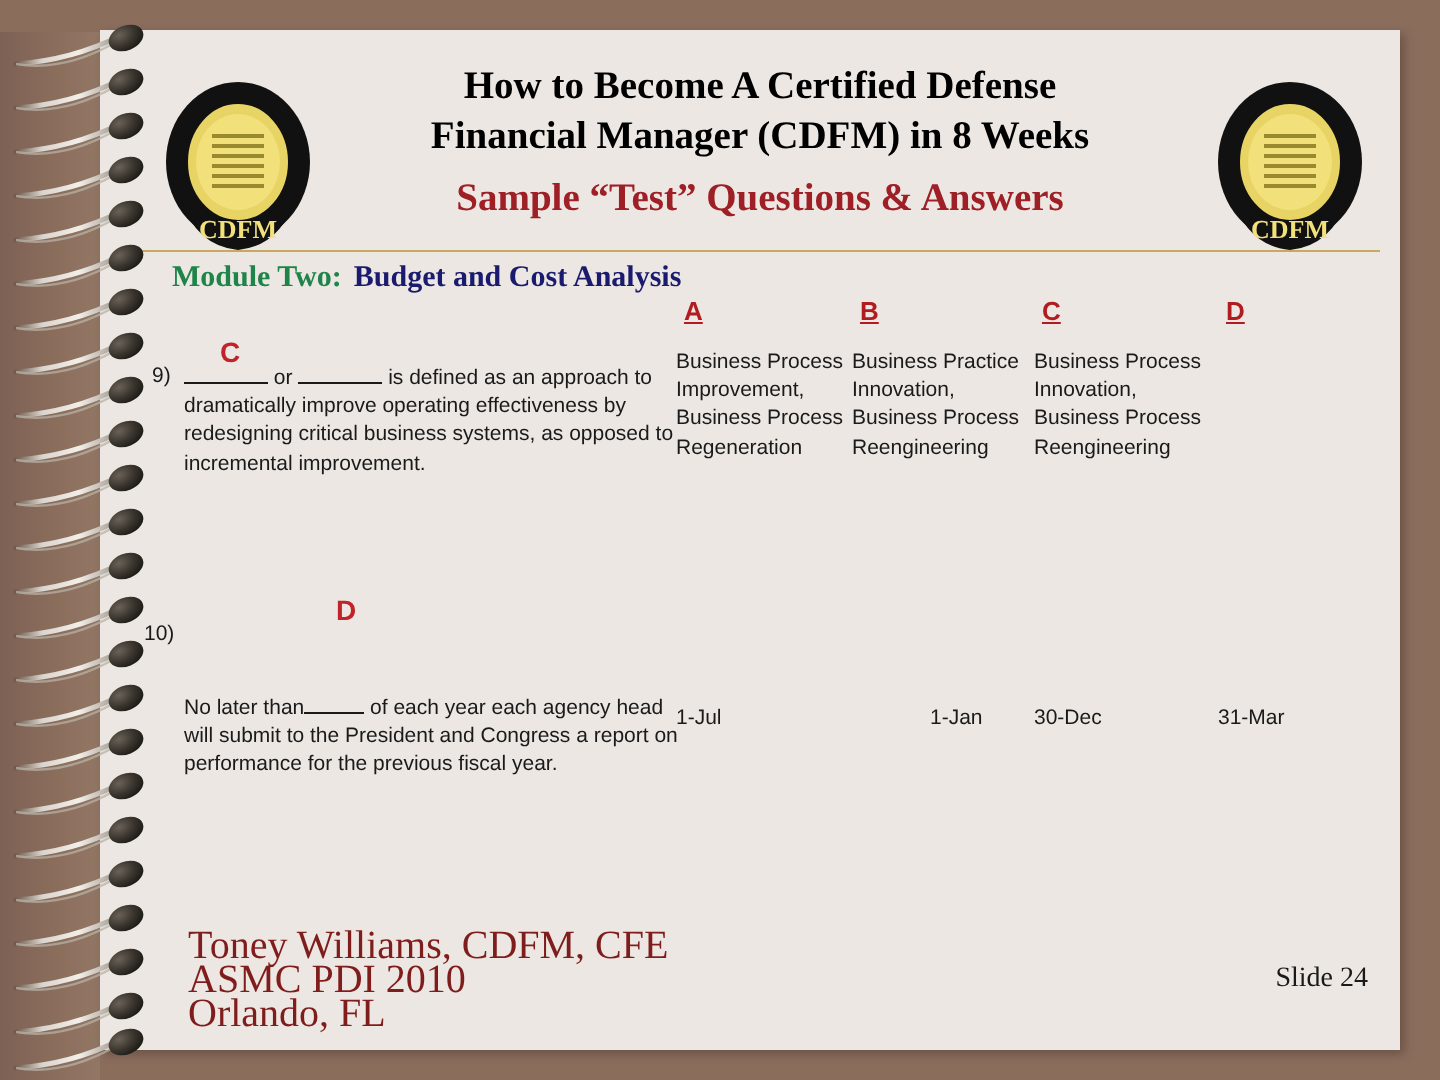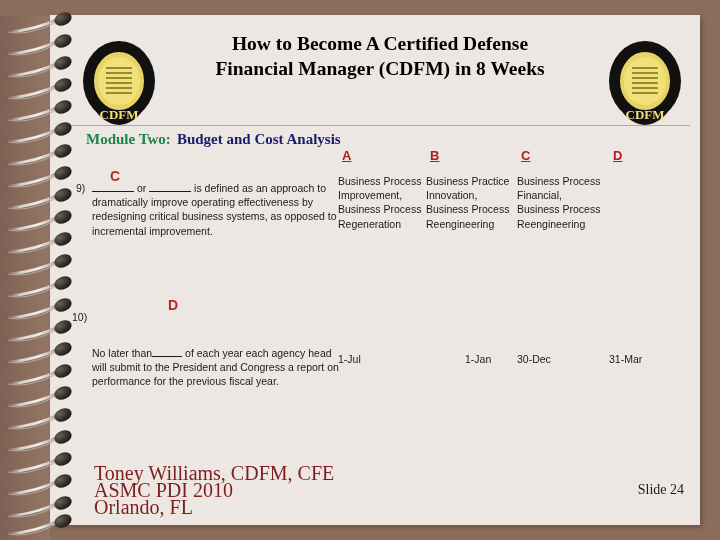--- a/index.html
+++ b/index.html
@@ -252,20 +252,21 @@
         <rect x="30" y="55" width="26" height="2"></rect>
       </g>
       <ellipse cx="43" cy="44" rx="26" ry="30" fill="none" stroke="#111111" stroke-width="2"></ellipse>
       <path d="M14 62 Q43 96 72 62 Q64 86 43 88 Q22 86 14 62 Z" fill="#111111"></path>
       <text x="43" y="82" text-anchor="middle" font-family="Liberation Serif, serif" font-size="13" font-weight="bold" fill="#f2e07a">CDFM</text>
     </svg>
 
     <div class="title-block">
       <div class="title-line">How to Become A Certified Defense</div>
       <div class="title-line">Financial Manager (CDFM) in 8 Weeks</div>
+      <div class="subtitle-line">Sample “Test” Questions &amp; Answers</div>
     </div>
 
     <div class="divider"></div>
 
     <div class="module-line">
       <span class="module-label">Module Two:</span><span class="module-name">Budget and Cost Analysis</span>
     </div>
 
     <div class="col-letter col-a">A</div>
     <div class="col-letter col-b">B</div>
@@ -275,21 +276,21 @@
     <div class="q-num" style="left:26px; top:166px;">9)</div>
 
     <div class="answer-mark" style="left:60px; top:153px;">C</div>
 
     <div class="q-body" style="left:42px; top:166px;">
       <span class="blank blank-l"></span><span> or </span><span class="blank blank-l"></span><span> is defined as an approach to dramatically improve operating effectiveness by redesigning critical business systems, as opposed to incremental improvement.</span>
     </div>
 
     <div class="opt q9b">Business Practice Innovation, Business Process Reengineering</div>
     <div class="opt q9a">Business Process Improvement, Business Process Regeneration</div>
-    <div class="opt q9c">Business Process Financial, Business Process Reengineering</div>
+    <div class="opt q9c">Business Process Innovation, Business Process Reengineering</div>
 
     <div class="q-num" style="left:22px; top:295px;">10)</div>
 
     <div class="answer-mark" style="left:118px; top:282px;">D</div>
 
     <div class="q-body" style="left:42px; top:295px; width:256px;margin-top:36px;">
       <span>No later than</span><span class="blank blank-s"></span><span> of each year each agency head will submit to the President and Congress a report on performance for the previous fiscal year.</span>
     </div>
 
     <div class="q10opt q10a">1-Jul</div>

